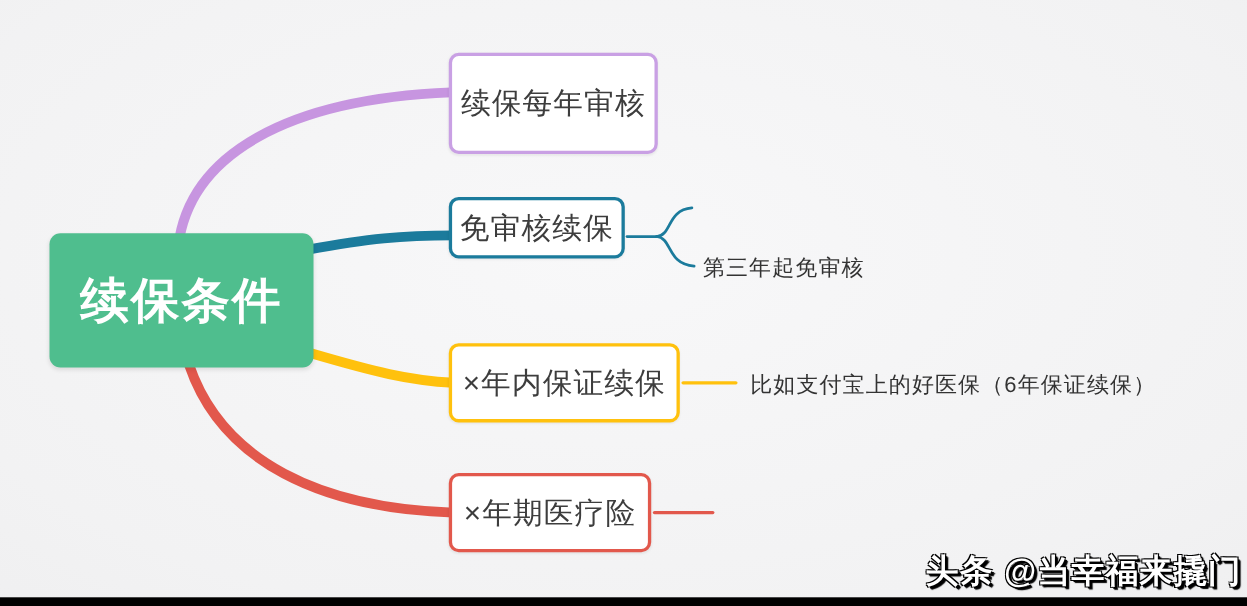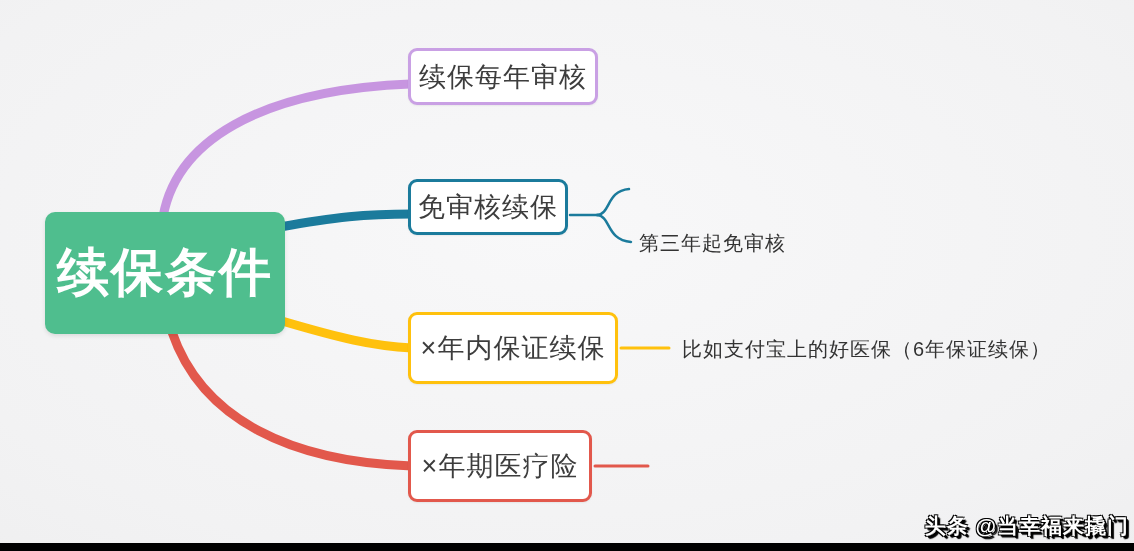--- a/index.html
+++ b/index.html
@@ -9,37 +9,37 @@
     background:radial-gradient(ellipse 1000px 520px at 48% 42%, #f8f8f9 0%, #f2f2f3 65%, #ededee 100%);
   }
   svg.connectors{position:absolute;left:0;top:0;width:1134px;height:551px;}
   .node{
     position:absolute;background:#ffffff;border:3px solid #999;border-radius:9px;
     display:flex;align-items:center;justify-content:center;
     color:#3d3d3d;font-size:27px;letter-spacing:1px;box-sizing:border-box;
     box-shadow:0 1px 2px rgba(0,0,0,0.06);
   }
   .node.root{
-    border:none;border-radius:10px;color:#fff;font-size:52px;font-weight:bold;
+    border:none;border-radius:10px;color:#fff;font-size:44px;font-weight:bold;
     letter-spacing:2px;box-shadow:0 2px 4px rgba(0,0,0,0.10);
   }
-  .b0{left:408px;top:48px;width:190px;height:57px;}
+  .b0{left:408px;top:48px;width:190px;height:92px;}
   .b1{left:408px;top:179px;width:160px;height:56px;}
   .b2{left:408px;top:312px;width:210px;height:72px;}
   .b3{left:408px;top:430px;width:184px;height:72px;}
   .rootbox{left:45px;top:212px;width:240px;height:122px;}
   .leaf{
     position:absolute;color:#333333;font-size:20px;letter-spacing:1px;white-space:nowrap;
   }
   .child0{left:637px;top:178px;}
   .child1{left:639px;top:230px;}
   .note0{left:682px;top:336px;text-align:center;}
   .note1{left:656px;top:454px;}
   .watermark{
-    position:absolute;right:5px;bottom:11px;font-size:21px;font-weight:bold;color:#ffffff;
+    position:absolute;right:5px;bottom:11px;font-size:30px;font-weight:bold;color:#ffffff;
     letter-spacing:1px;white-space:nowrap;
     text-shadow:2px 2px 0 #000,-1px -1px 0 #000,1px -1px 0 #000,-1px 1px 0 #000,3px 3px 1px #000;
   }
   .bottom-bar{position:absolute;left:0;bottom:0;width:100%;height:8px;background:#000;}
 </style>
 </head>
 <body>
 
 <div class="canvas">
 

